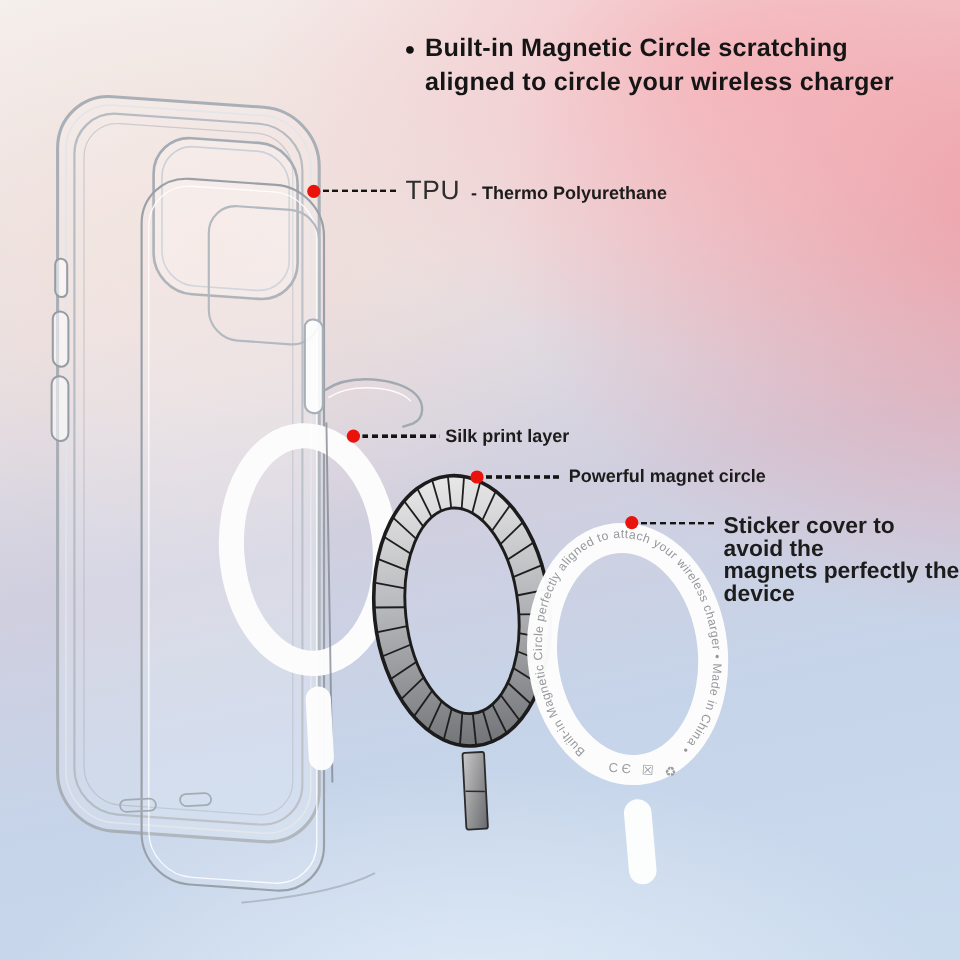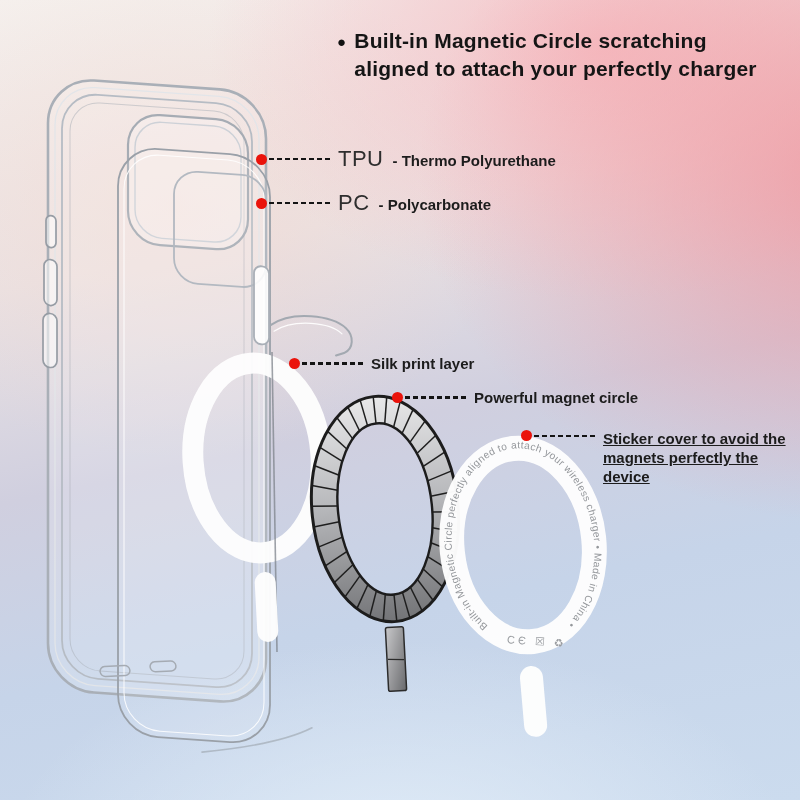--- a/index.html
+++ b/index.html
@@ -27,21 +27,21 @@
   .callout .dash{
     width:64px;height:2.2px;flex:0 0 auto;margin-right:5px;
     background:repeating-linear-gradient(90deg,#141414 0 5px,transparent 5px 8px);
   }
   .callout .abbr{font-size:22px;font-weight:normal;color:#2e2e2e;letter-spacing:.5px;}
   .callout .rest{font-size:15px;font-weight:bold;margin-left:9px;}
   .callout .small-label{font-size:15px;font-weight:bold;}
   .callout.two-line{align-items:flex-start;}
   .callout.two-line .dash{margin-top:6px;}
   .callout.two-line .dot{margin-top:1px;}
-  .callout .lines{font-size:15px;font-weight:bold;line-height:19px;text-decoration:underline;}
+  .callout .lines{font-size:19px;font-weight:bold;line-height:19px;}
 </style>
 </head>
 <body>
 
 <div class="stage">
 
   <svg class="art" width="800" height="800" viewBox="0 0 800 800">
     <defs>
       <linearGradient id="magGrad" x1="0" y1="0" x2="0" y2="1">
         <stop offset="0" stop-color="#e8e8e9"></stop>
@@ -150,39 +150,32 @@
       <text x="497" y="645" font-size="11" letter-spacing="3" fill="#9a9da1" transform="rotate(10 520 641)">CЄ ☒ ♻</text>
     </g>
 
     <rect x="522" y="666" width="23" height="71" rx="11.5" fill="#fdfdfd" transform="rotate(-5 533 701)" opacity="0.98"></rect>
   </svg>
 
   <div class="headline">
     <span class="bullet">●</span>
     <div>
       <div>Built-in Magnetic Circle scratching</div>
-      <div>aligned to attach your perfectly charger</div>
+      <div>aligned to circle your wireless charger</div>
     </div>
   </div>
 
   <div class="callout" style="left:256px;top:146px;">
     <span class="dot"></span>
     <span class="dash"></span>
     <span>
       <span class="abbr">TPU</span><span class="rest">- Thermo Polyurethane</span>
     </span>
   </div>
 
-  <div class="callout" style="left:256px;top:190px;">
-    <span class="dot"></span>
-    <span class="dash"></span>
-    <span>
-      <span class="abbr">PC</span><span class="rest">- Polycarbonate</span>
-    </span>
-  </div>
 
   <div class="callout" style="left:392px;top:389px;">
     <span class="dot"></span>
     <span class="dash"></span>
     <span class="small-label">Powerful magnet circle</span>
   </div>
 
   <div class="callout" style="left:289px;top:355px;">
     <span class="dot"></span>
     <span class="dash"></span>

